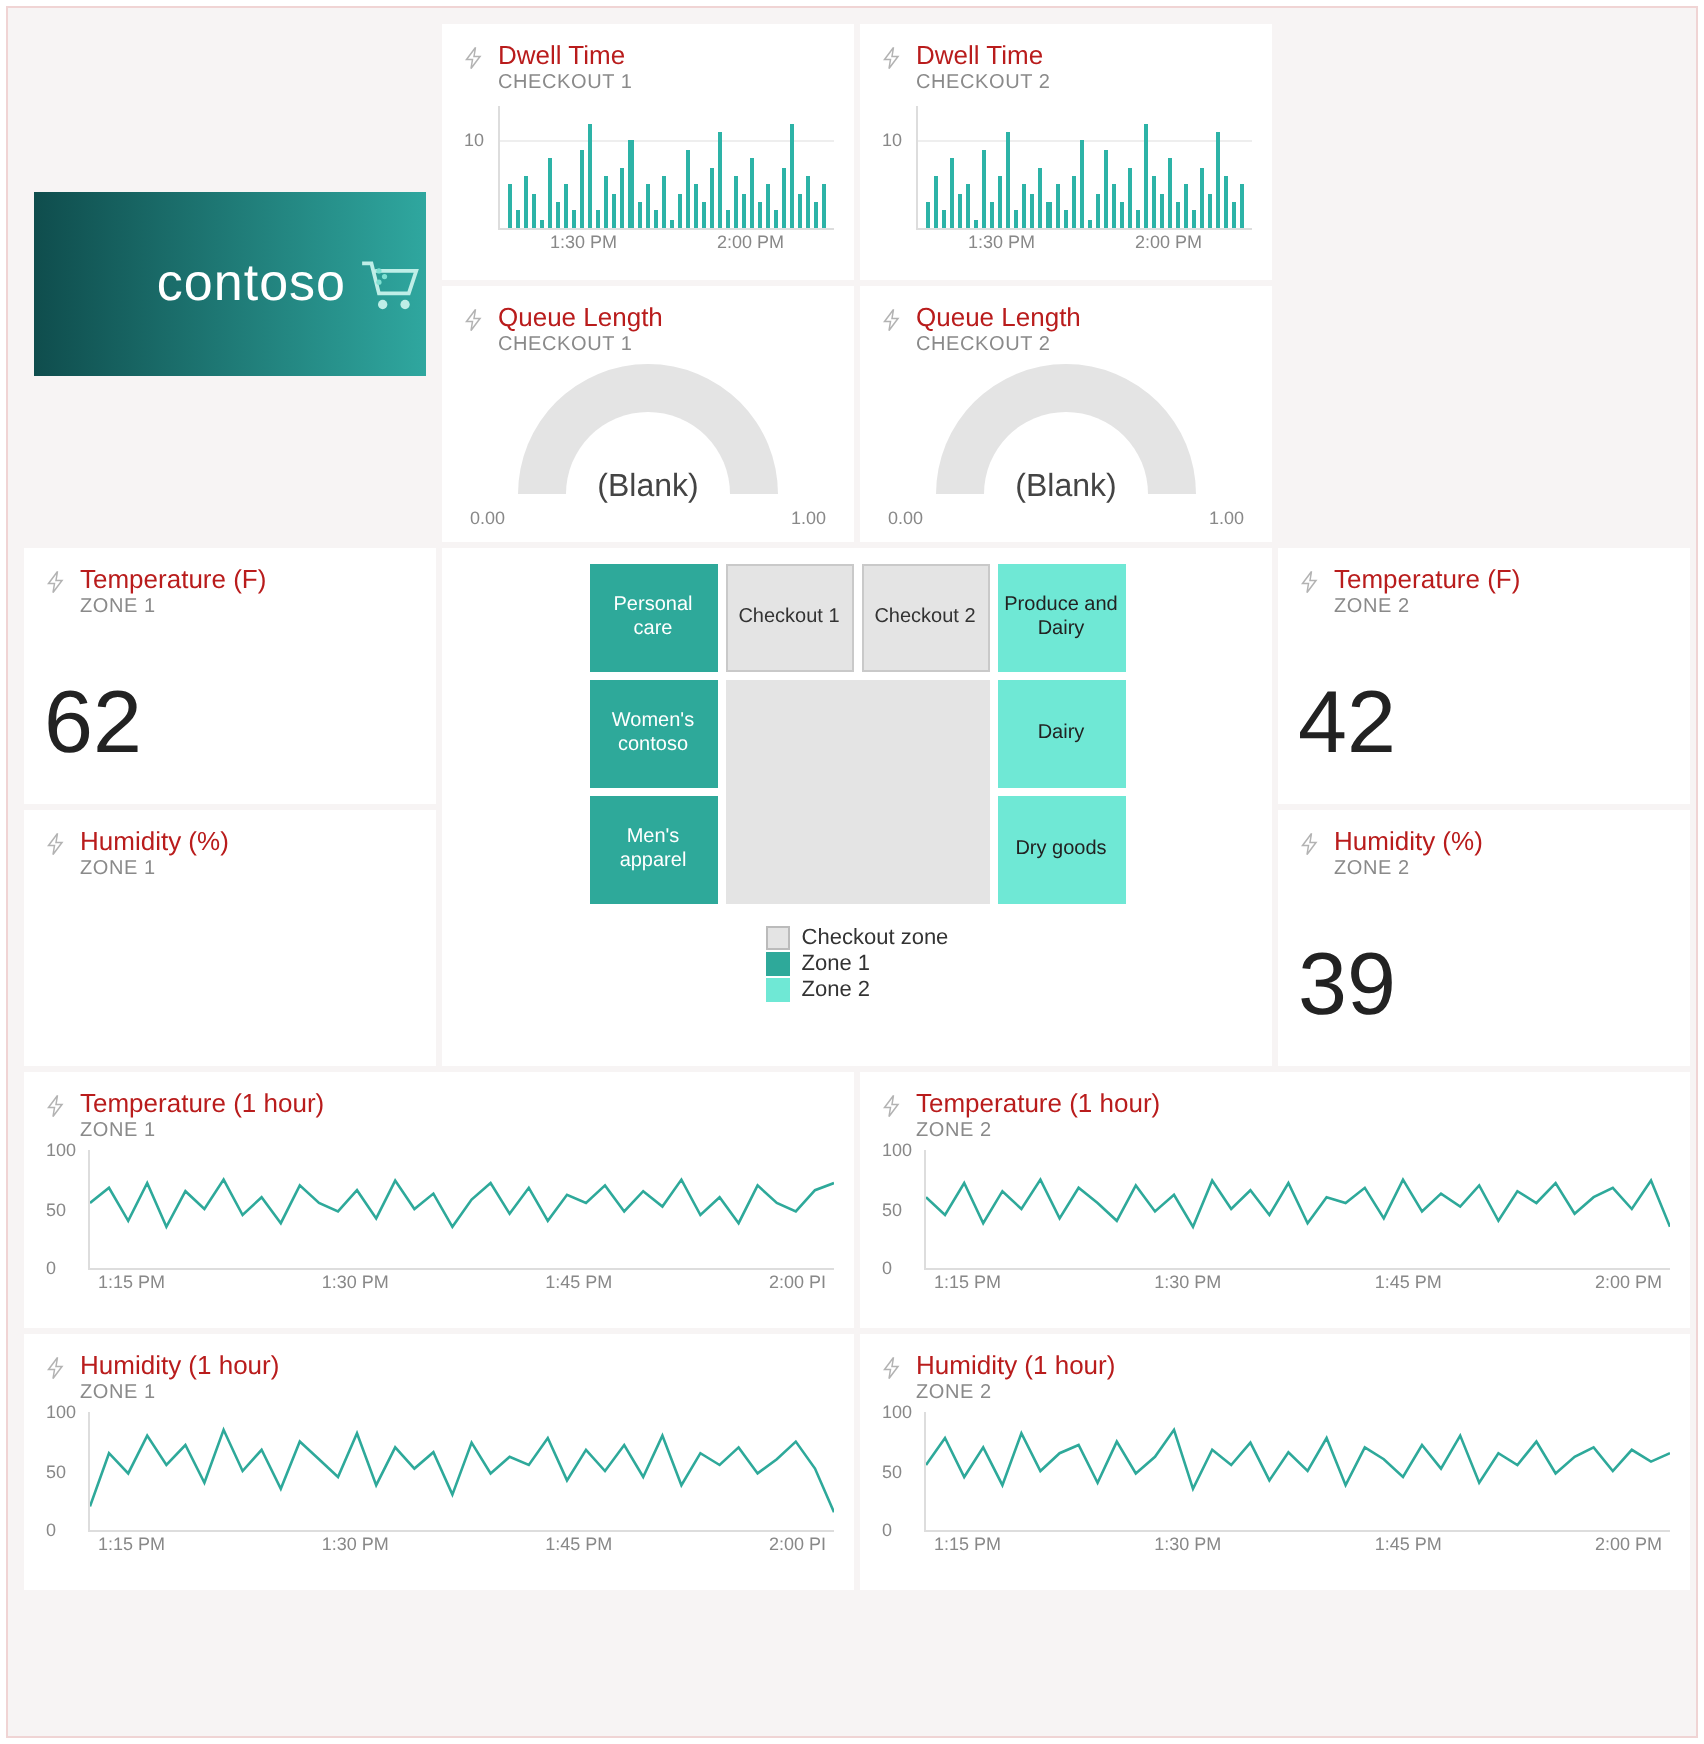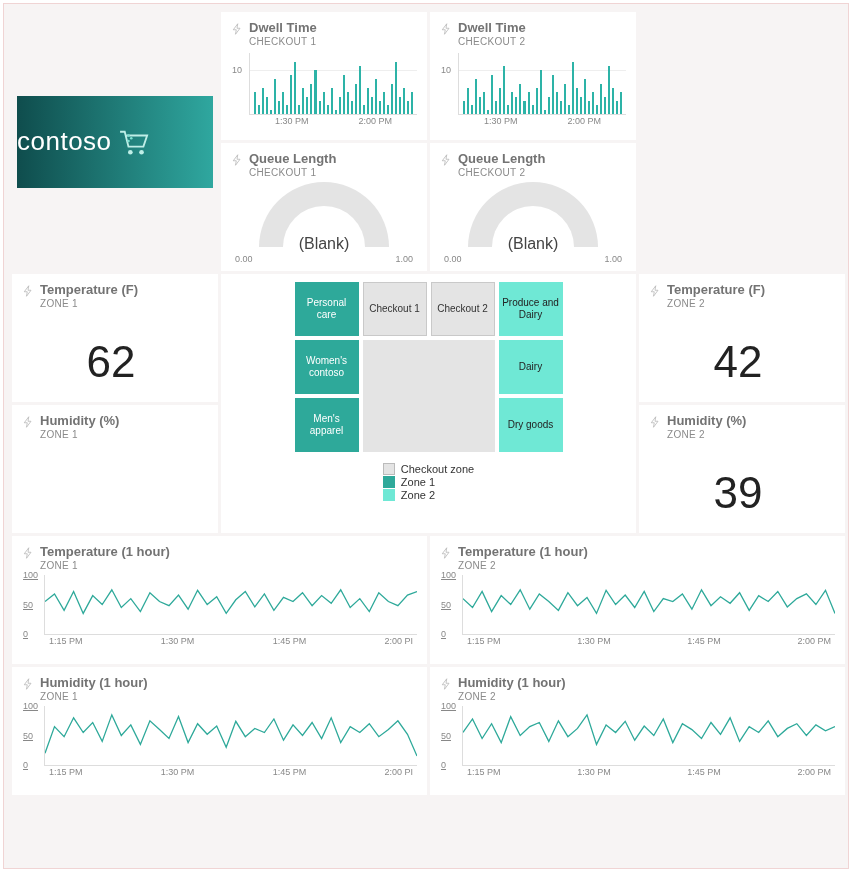--- a/index.html
+++ b/index.html
@@ -38,52 +38,52 @@
     justify-content: center;
     background: transparent;
     padding: 0;
   }
   .logo-box {
     width: 196px;
     height: 92px;
     background: linear-gradient(to right, #0f4d4d, #2fa79f);
     display: flex;
     align-items: center;
-    justify-content: flex-start;
+    justify-content: flex-end;
     color: #fff;
     font-size: 26px;
     font-weight: 300;
     letter-spacing: .5px;
   }
   .logo-box svg { margin-left: 6px; }
   .tile-header {
     display: flex;
     align-items: flex-start;
     gap: 6px;
   }
   .bolt {
     width: 12px; height: 12px; margin-top: 3px;
     color: #b3b3b3;
   }
   .tile-title {
     font-size: 13px;
-    color: #737373;
-    font-weight: 700;
+    color: #b91c1c;
+    font-weight: 400;
   }
   .tile-sub {
     font-size: 10px;
     color: #8a8a8a;
     margin-top: 1px;
     letter-spacing: .3px;
   }
   .big-number {
     font-size: 44px;
     font-weight: 300;
     color: #222;
-    text-align: center;
+    text-align: left;
     margin-top: 28px;
     margin-right: 8px;
   }
   
   .bars-area {
     position: relative;
     margin-left: 18px;
     margin-top: 6px;
     height: 62px;
     border-left: 1px solid #ddd;
@@ -201,21 +201,21 @@
     position: relative;
     margin-left: 22px;
     margin-top: 4px;
     height: 60px;
     border-left: 1px solid #ddd;
     border-bottom: 1px solid #ddd;
   }
   .line-area svg {
     position: absolute; left: 0; top: 0; width: 100%; height: 100%;
   }
-  .line-area .y-tick { left: -22px; text-decoration: underline; }
+  .line-area .y-tick { left: -22px; }
   .line-xticks {
     position: absolute;
     left: 0; right: 0; top: 100%;
     display: flex;
     justify-content: space-between;
     font-size: 9px; color: #888;
     padding: 2px 4px 0 4px;
   }
 </style>
 </head>

